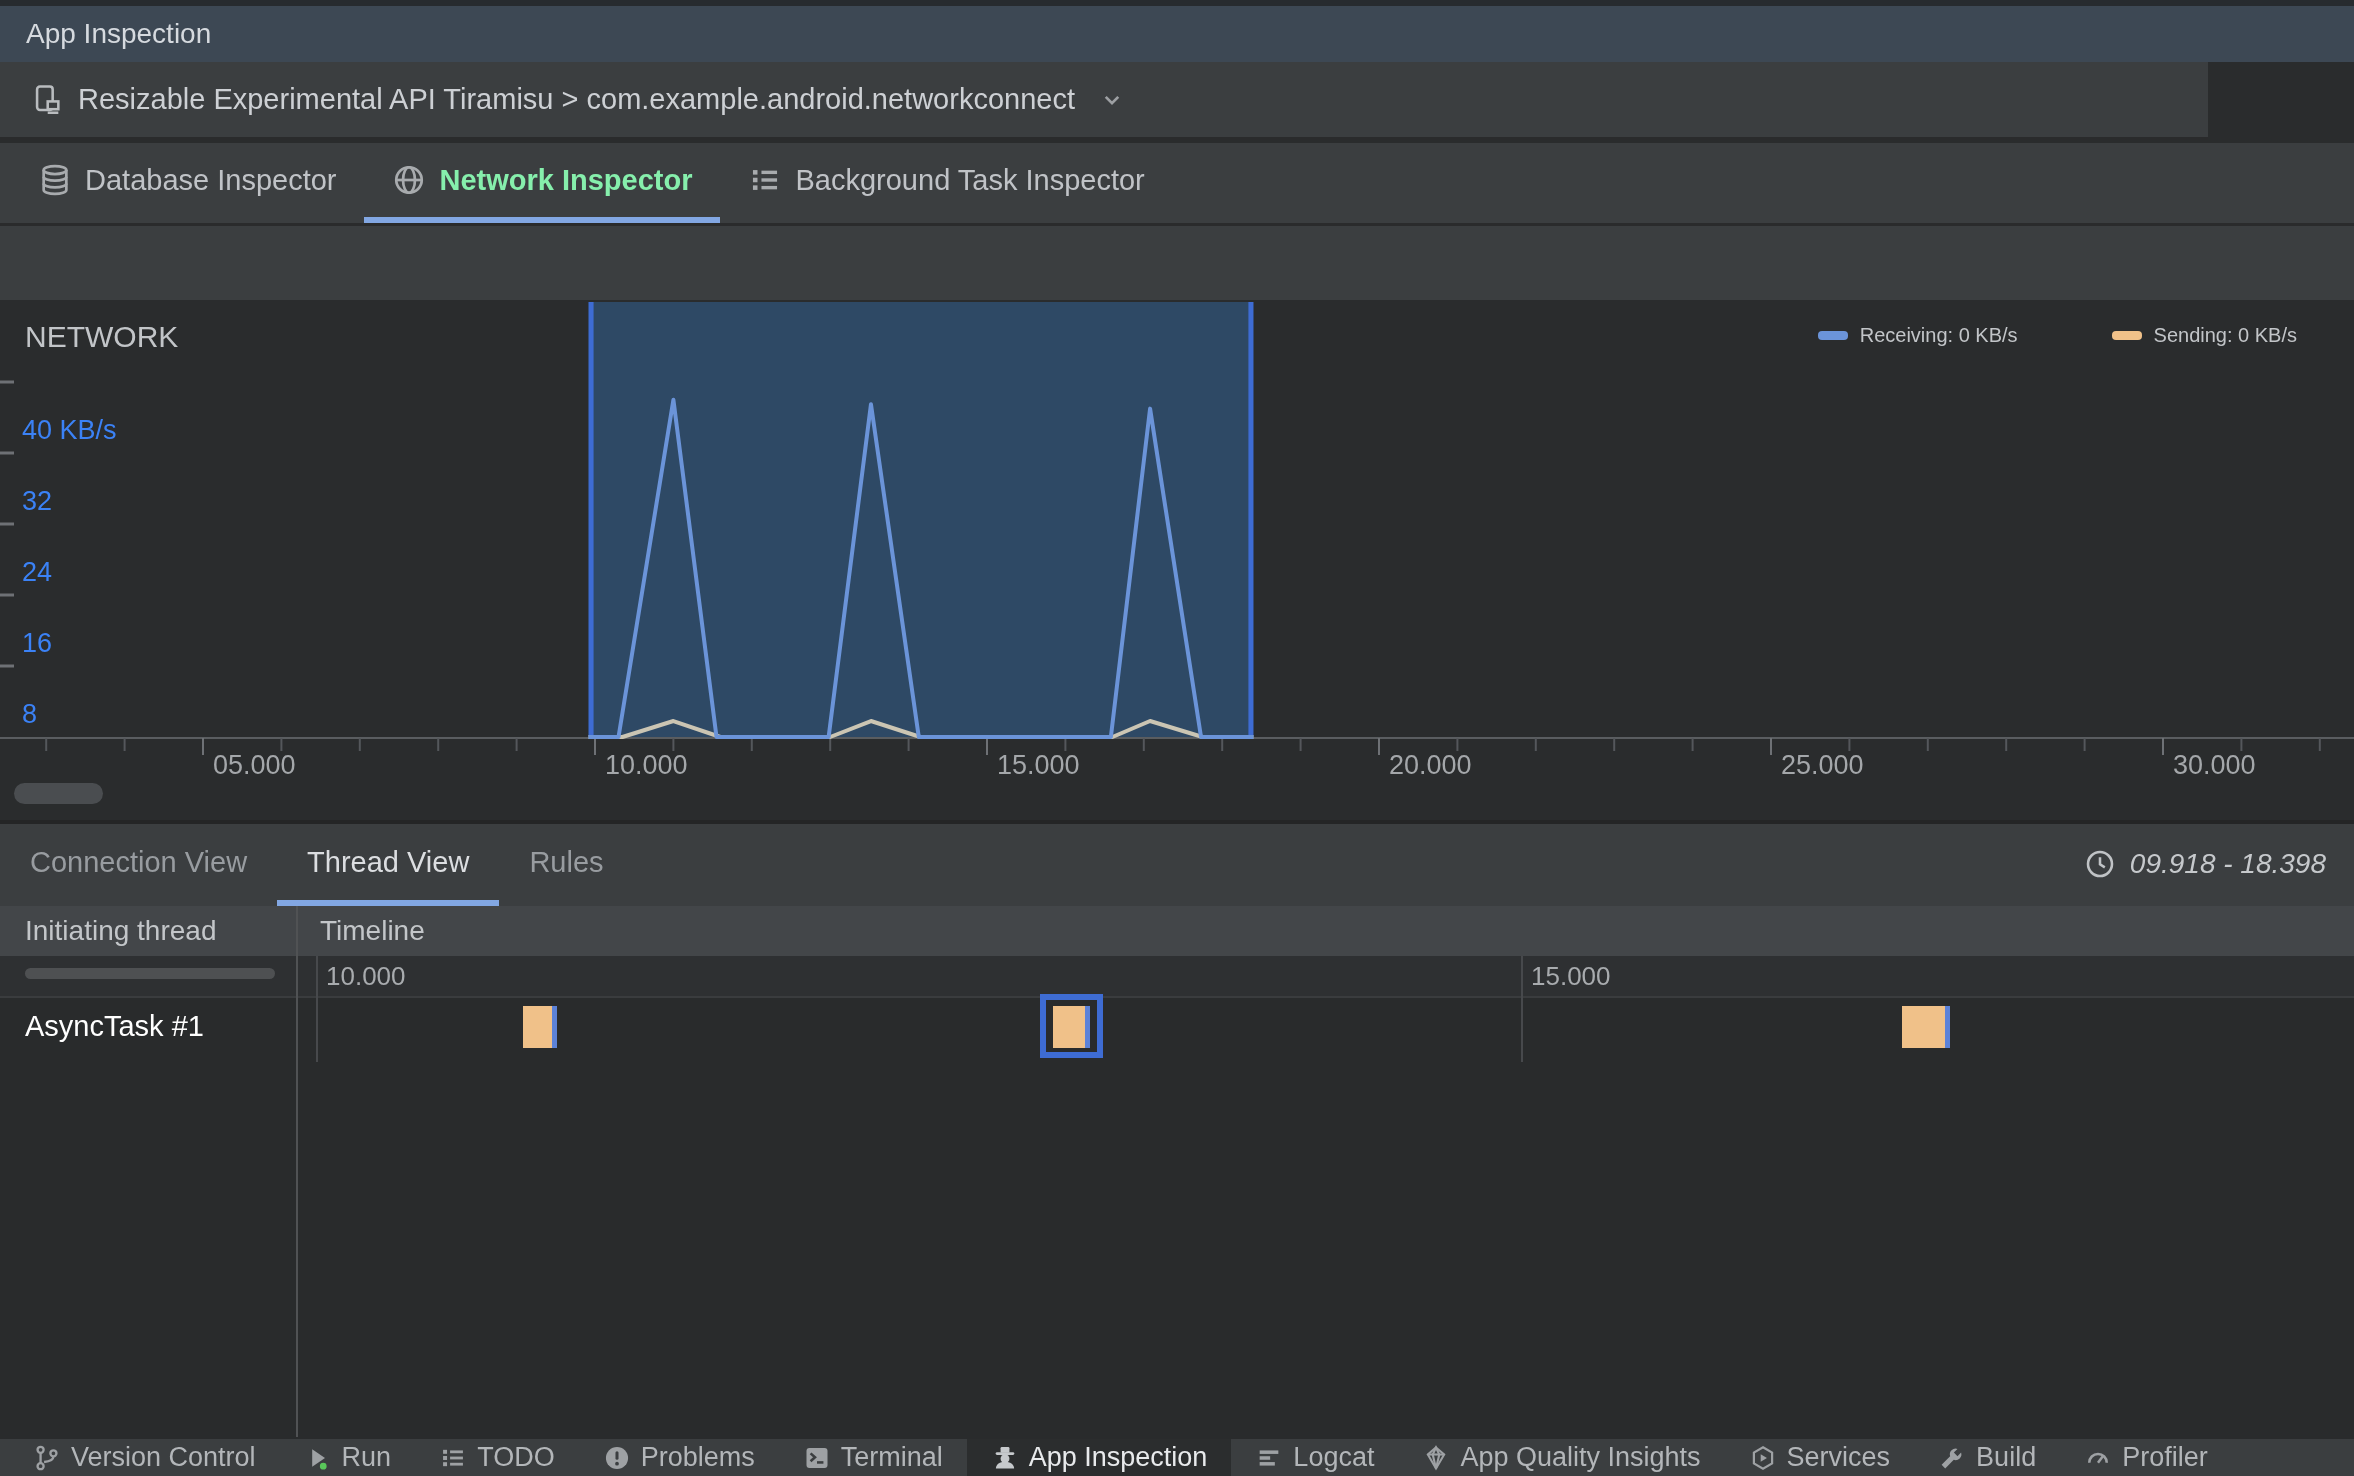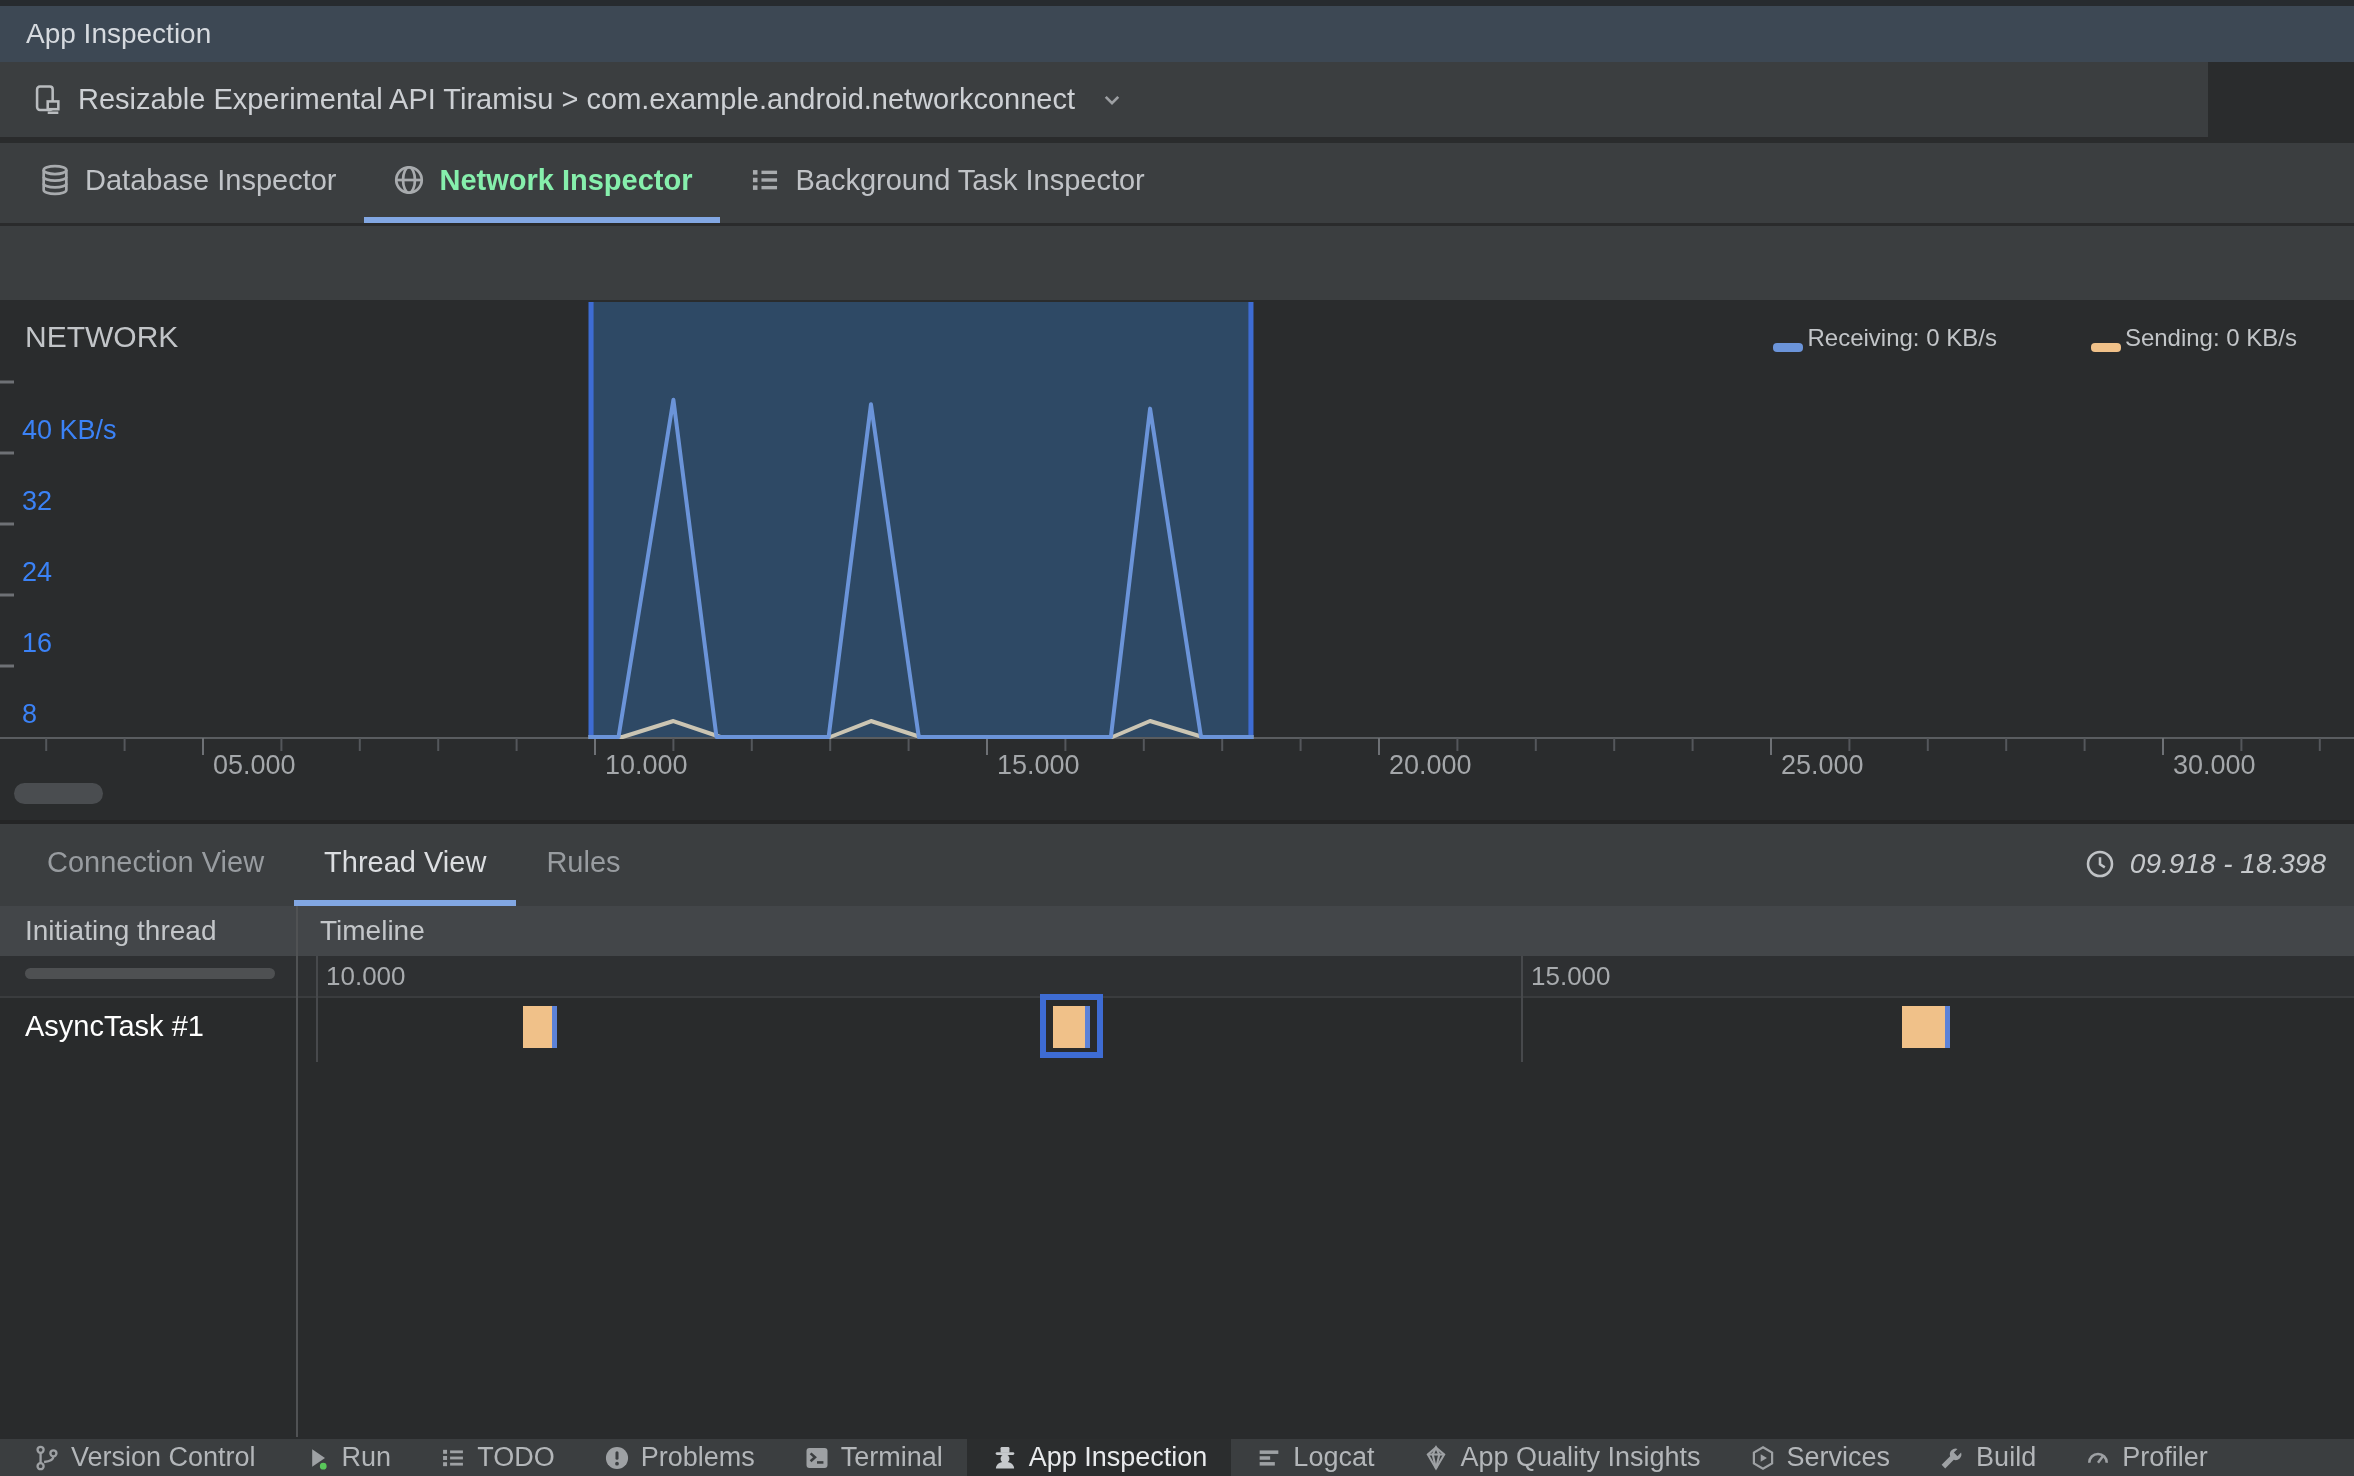--- a/index.html
+++ b/index.html
@@ -23,30 +23,30 @@
   .tabbar .tab { display:flex; align-items:center; gap:13px; padding:0 28px; color:#C0C3C7;
                  font-size:29px; border-bottom:6px solid transparent; cursor:default; }
   .tabbar .tab.selected { border-bottom-color:#82A7E3; color:#86efac;font-weight:bold; }
   .band { position:absolute; left:0; top:226px; width:2354px; height:74px; background:#3B3E40; }
 
   
   .network { position:absolute; left:0; top:300px; width:2354px; height:522px; background:#2A2C2D;
              border-bottom:2px solid #242526; }
   .net-title { position:absolute; left:25px; top:20px; font-size:30px; color:#C2C5C8; }
   .legend { position:absolute; right:57px; top:24px; display:flex; gap:94px; align-items:center; }
-  .legend .li { display:flex; align-items:flex-end; gap:4px; font-size:24px; color:#C2C5C8; }
+  .legend .li { display:flex; align-items:center; gap:12px; font-size:20px; color:#C2C5C8; }
   .legend .sw { width:30px; height:9px; border-radius:4px; }
   .ylab { position:absolute; left:22px; height:32px; line-height:32px; font-size:27px; color:#3b82f6;margin-top:48px; }
   #netsvg { position:absolute; left:0; top:0; }
   .scroll-thumb { position:absolute; left:14px; top:483px; width:89px; height:21px; border-radius:11px;
                   background:#4A4D50; }
 
   
   .bptabs { position:absolute; left:0; top:822px; width:2354px; height:84px; background:#3B3E40;
-            border-top:2px solid #242526; display:flex; align-items:stretch; padding-left:17px; }
+            border-top:2px solid #242526; display:flex; align-items:stretch; padding-left:0; }
   .bptabs .tab { display:flex; align-items:center; padding:0 30px; font-size:29px; color:#989CA0;
                  border-bottom:6px solid transparent; }
   .bptabs .tab.selected { color:#DCDEE1; border-bottom-color:#82A7E3;justify-content:flex-end; }
   .range { position:absolute; right:28px; top:822px; height:84px; display:flex; align-items:center;
            gap:14px; color:#C6C9CC; font-size:28px;font-style:italic; }
 
   .thead { position:absolute; left:0; top:906px; width:2354px; height:50px; background:#434649; }
   .thead .cell { position:absolute; top:0; height:50px; line-height:50px; font-size:28px; color:#C3C6C9; }
   .subheader { position:absolute; left:0; top:956px; width:2354px; height:42px; background:#2E3032;
                border-bottom:2px solid #3A3C3E; }

